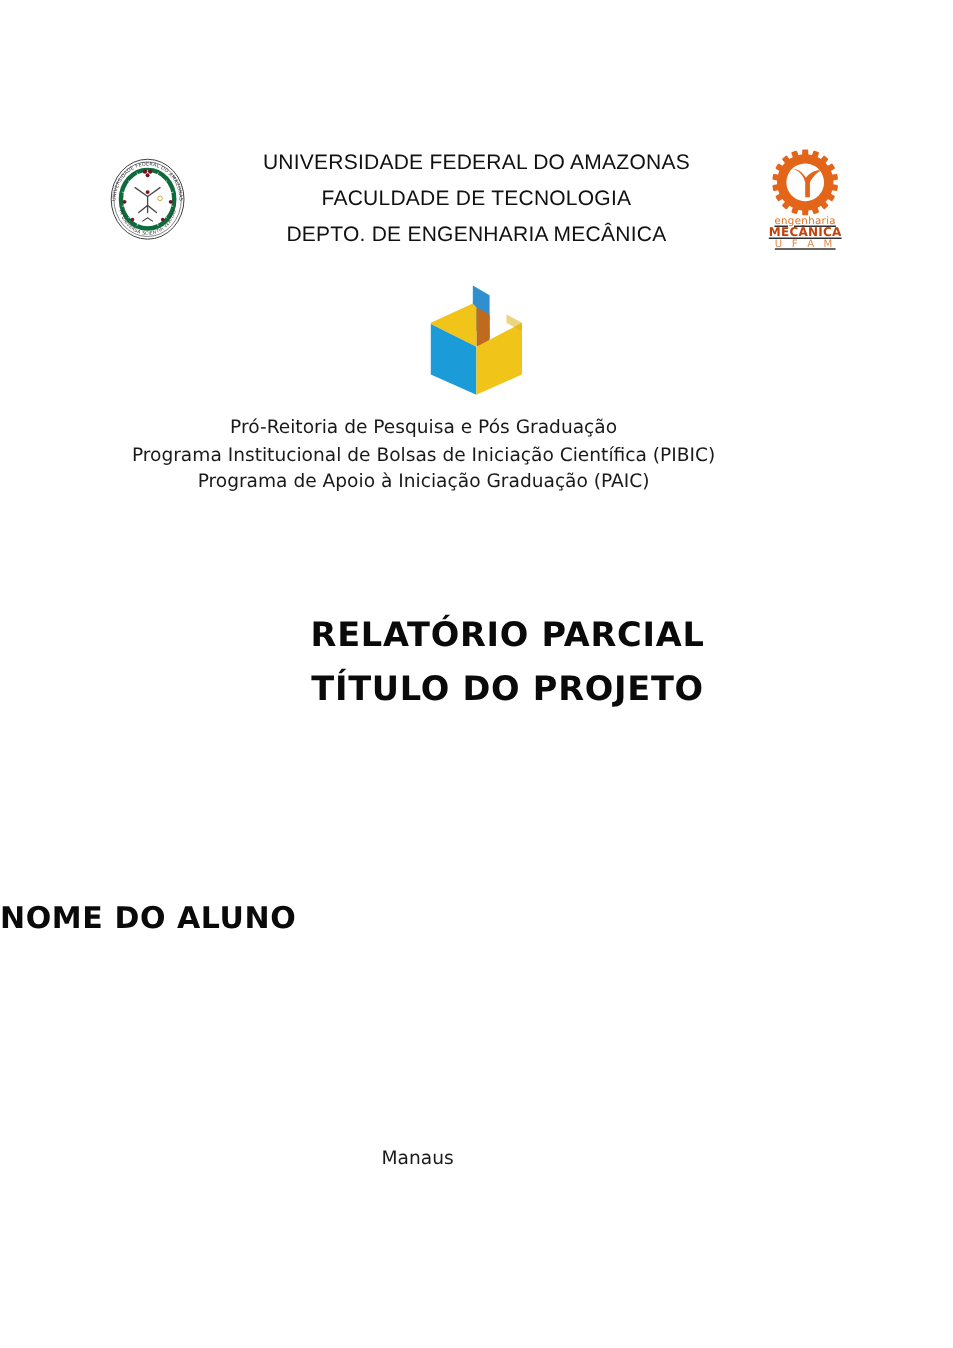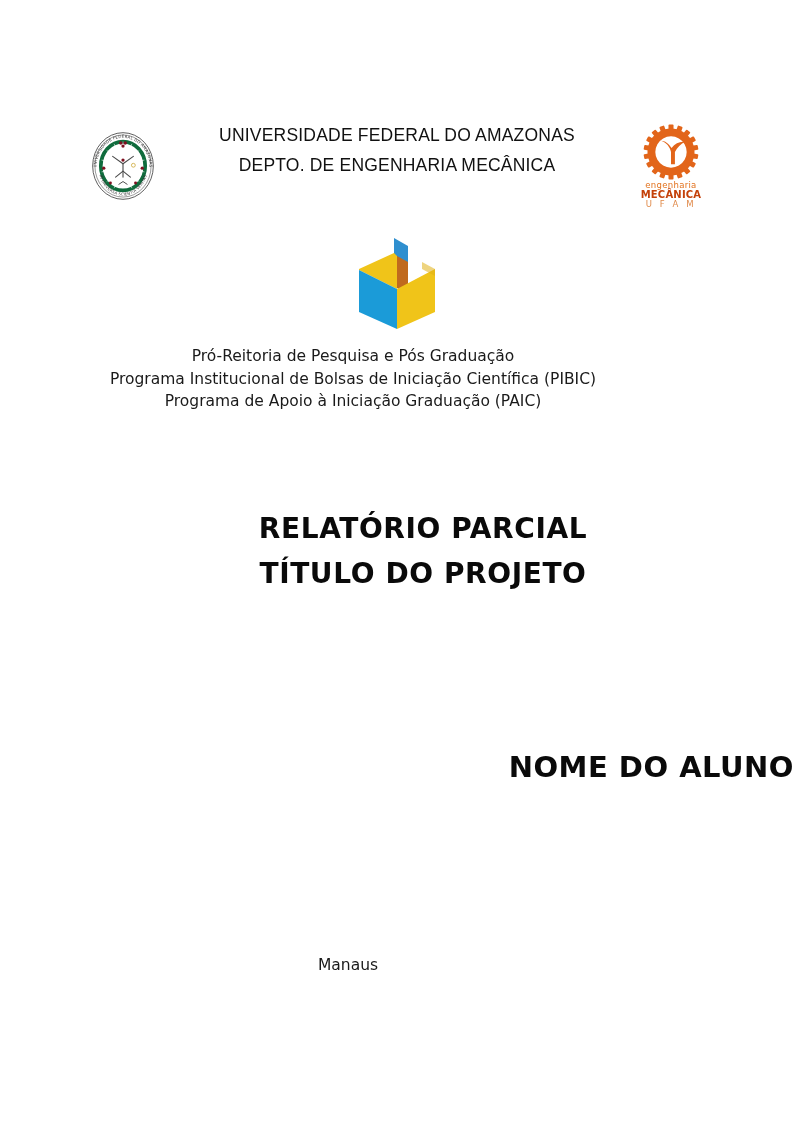--- a/index.html
+++ b/index.html
@@ -47,20 +47,21 @@
     letter-spacing: 0.2px;
     color: #111111;
     padding-top: 2px;
   }
   .header-text div { white-space: nowrap; }
   .eng-slot {
     width: 108px;
     display: flex;
     justify-content: center;
     padding-top: 6px;
+    text-decoration: underline;
   }
 
   
   .seal { display:block; }
 
   
   .eng-logo { display:flex; flex-direction:column; align-items:center; }
   .eng-wordmark {
     margin-top: 1px;
     text-align: center;
@@ -124,24 +125,24 @@
     padding-left: 26px;
   }
   .doc-title div { white-space: nowrap; }
 
   
   .author {
     position: absolute;
     left: 0;
     top: 750px;
     width: 794px;
-    text-align: right;
+    text-align: left;
     font-family: "DejaVu Sans", sans-serif;
     font-weight: bold;
-    font-size: 29px;
+    font-size: 25px;
     letter-spacing: 0.5px;
     color: #0a0a0a;
   }
 
   
   .footer {
     position: absolute;
     left: 0;
     top: 950px;
     width: 696px;
@@ -210,20 +211,21 @@
           <textPath href="#arcTop" startOffset="50%" text-anchor="middle">UNIVERSIDADE FEDERAL DO AMAZONAS</textPath>
         </text>
         <text font-family="DejaVu Sans, sans-serif" font-size="5.2" fill="#333333" letter-spacing="0.3">
           <textPath href="#arcBot" startOffset="50%" text-anchor="middle">IN UNIVERSA SCIENTIA VERITAS</textPath>
         </text>
       </svg>
     </div>
 
     <div class="header-text">
       <div>UNIVERSIDADE FEDERAL DO AMAZONAS</div>
+      <div>FACULDADE DE TECNOLOGIA</div>
       <div>DEPTO. DE ENGENHARIA MECÂNICA</div>
     </div>
 
     <div class="eng-slot">
       <div class="eng-logo">
         <svg width="56" height="56" viewBox="0 0 100 100">
           <g fill="#E2651A">
 
             <g>
               <rect x="45.5" y="1" width="9" height="15" rx="1.6"></rect>

